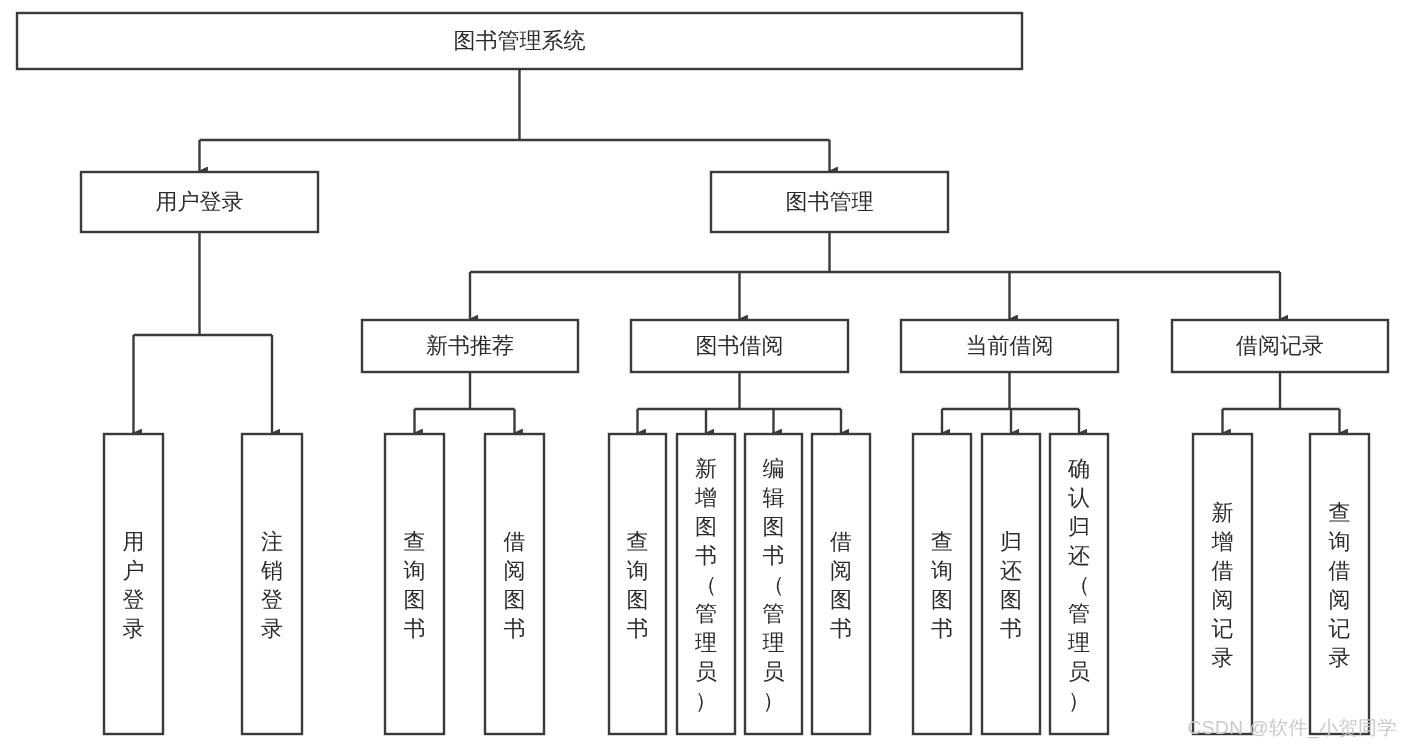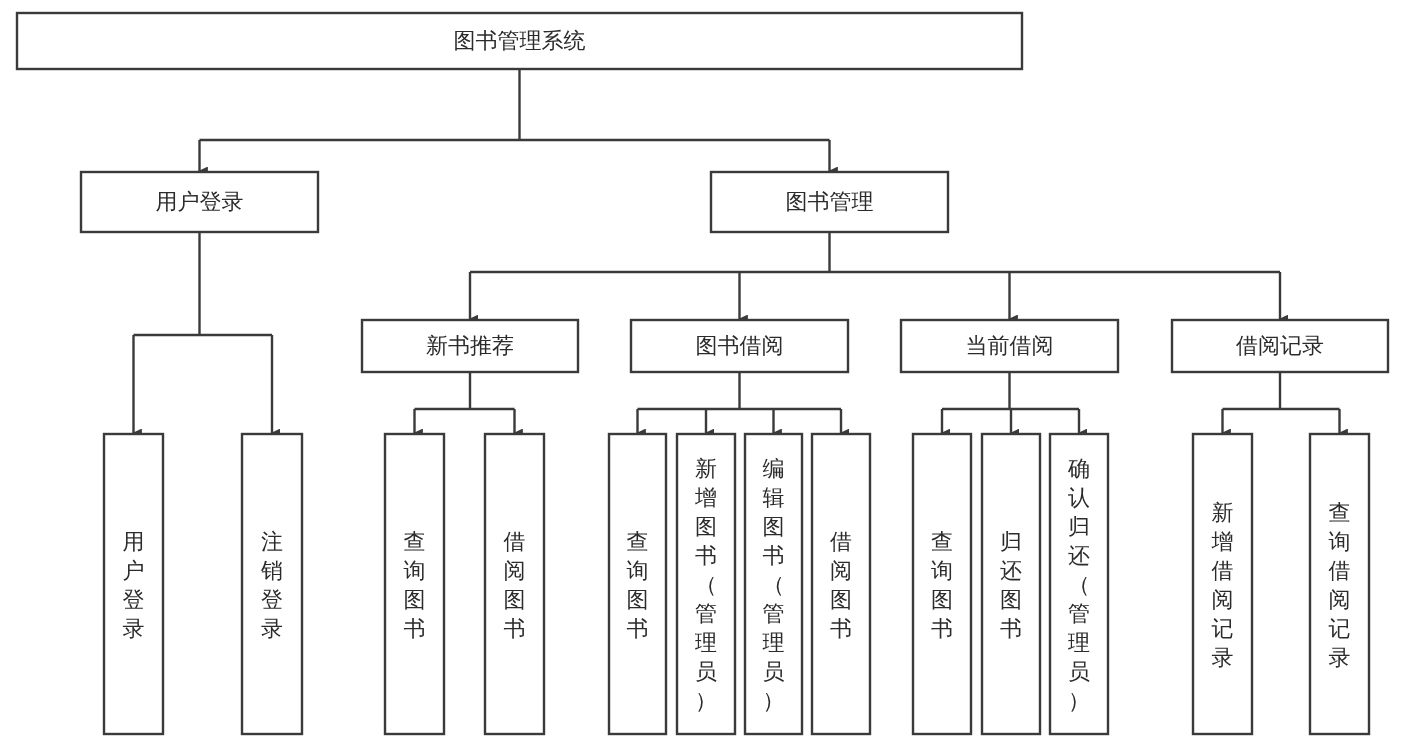--- a/index.html
+++ b/index.html
@@ -183,13 +183,14 @@
         <g>
           <rect x="1193" y="434" width="59" height="300" class="node-box"></rect>
           <text x="1222.5" class="node-label-vertical" y="519.62"><tspan x="1222.5" dy="0">新</tspan><tspan x="1222.5" dy="29">增</tspan><tspan x="1222.5" dy="29">借</tspan><tspan x="1222.5" dy="29">阅</tspan><tspan x="1222.5" dy="29">记</tspan><tspan x="1222.5" dy="29">录</tspan></text>
         </g>
         <g>
           <rect x="1310" y="434" width="59" height="300" class="node-box"></rect>
           <text x="1339.5" class="node-label-vertical" y="519.62"><tspan x="1339.5" dy="0">查</tspan><tspan x="1339.5" dy="29">询</tspan><tspan x="1339.5" dy="29">借</tspan><tspan x="1339.5" dy="29">阅</tspan><tspan x="1339.5" dy="29">记</tspan><tspan x="1339.5" dy="29">录</tspan></text>
         </g>
       </g>
   </svg>
+  <div class="watermark">CSDN @软件_小贺同学</div>
 </div>
 
 </body></html>

